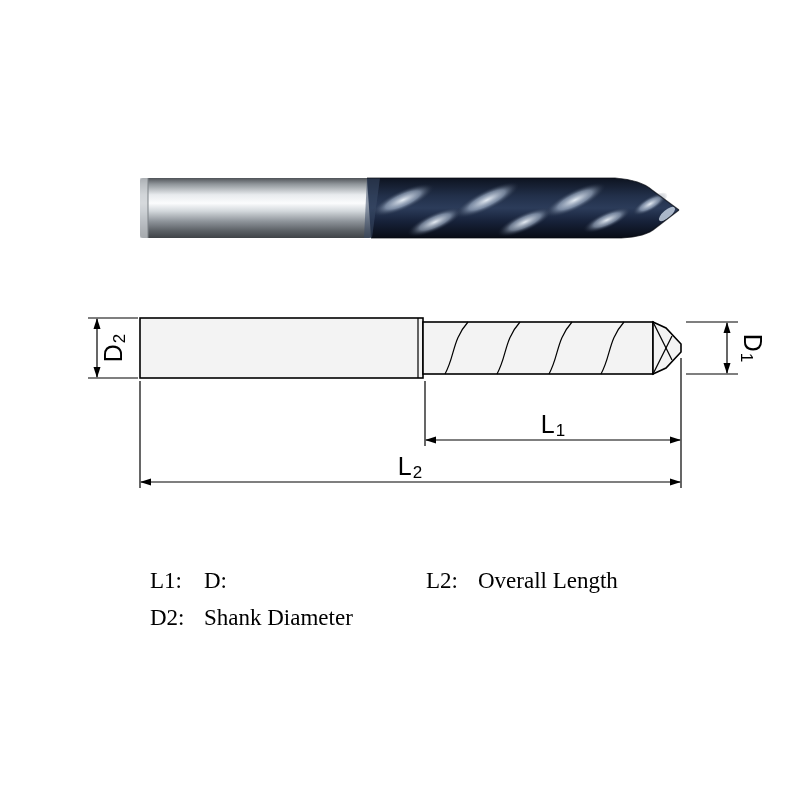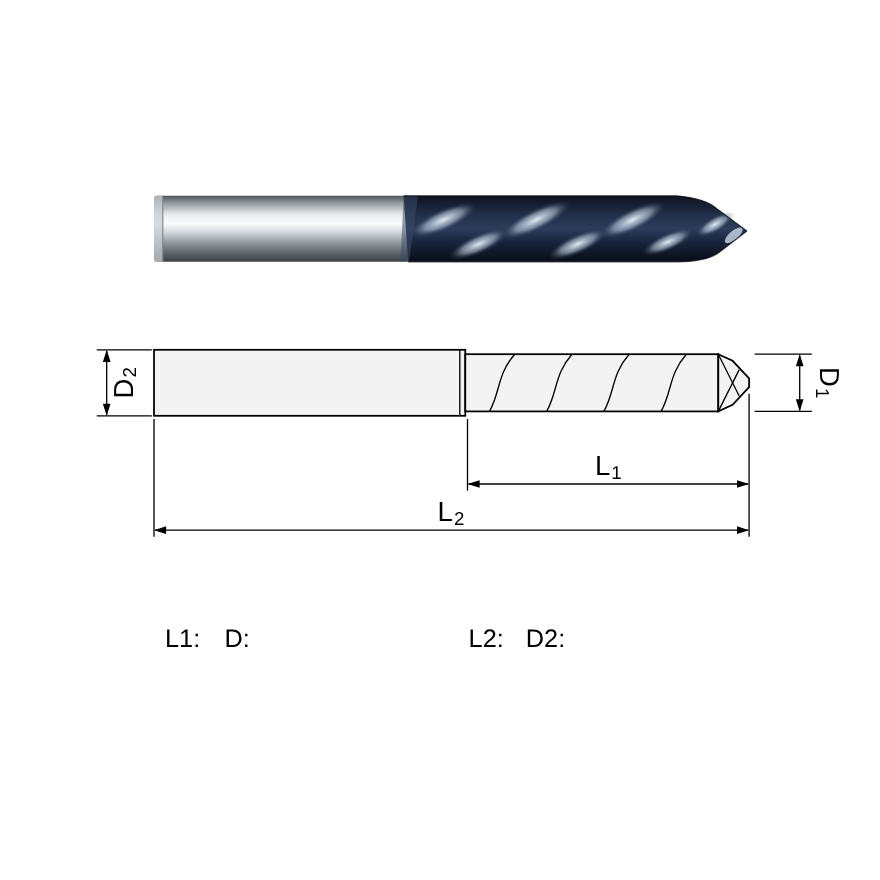--- a/index.html
+++ b/index.html
@@ -5,21 +5,21 @@
   html,body{margin:0;padding:0;background:#ffffff;}
   .page{position:relative;width:800px;height:800px;background:#ffffff;overflow:hidden;
         font-family:"Liberation Sans",sans-serif;color:#000;}
   .abs{position:absolute;}
   svg{display:block;overflow:visible;}
   .dim-label{position:absolute;display:flex;align-items:baseline;justify-content:center;
              font-family:"Liberation Sans",sans-serif;font-size:25px;color:#000;line-height:1;}
   .dim-label .sub{font-size:17px;position:relative;top:3px;margin-left:1px;}
   .legend{position:absolute;left:150px;top:562px;display:grid;
           grid-template-columns:54px 222px 52px auto;grid-auto-rows:37px;
-          font-size:23px;color:#000;align-items:center;}
+          font-size:23px;color:#000;align-items:center;font-family:Liberation Serif, serif;}
   .legend span{white-space:nowrap;}
 </style>
 </head>
 <body>
 
 <div class="page">
 
   <svg class="abs" style="left:135px;top:170px;" width="550" height="76" viewBox="0 0 550 76">
     <defs>
       <linearGradient id="shankGrad" x1="0" y1="0" x2="0" y2="1">
@@ -141,16 +141,18 @@
 
   <div class="dim-label" style="left:380px;top:454px;width:60px;height:28px;">
     <span>L</span>
       <span class="sub">2</span>
   </div>
 
   <div class="legend">
     <span>L1:</span>
     <span>D:</span>
     <span>L2:</span>
+    <span>Overall Length</span>
     <span>D2:</span>
+    <span>Shank Diameter</span>
   </div>
 
 </div>
 
 </body></html>

